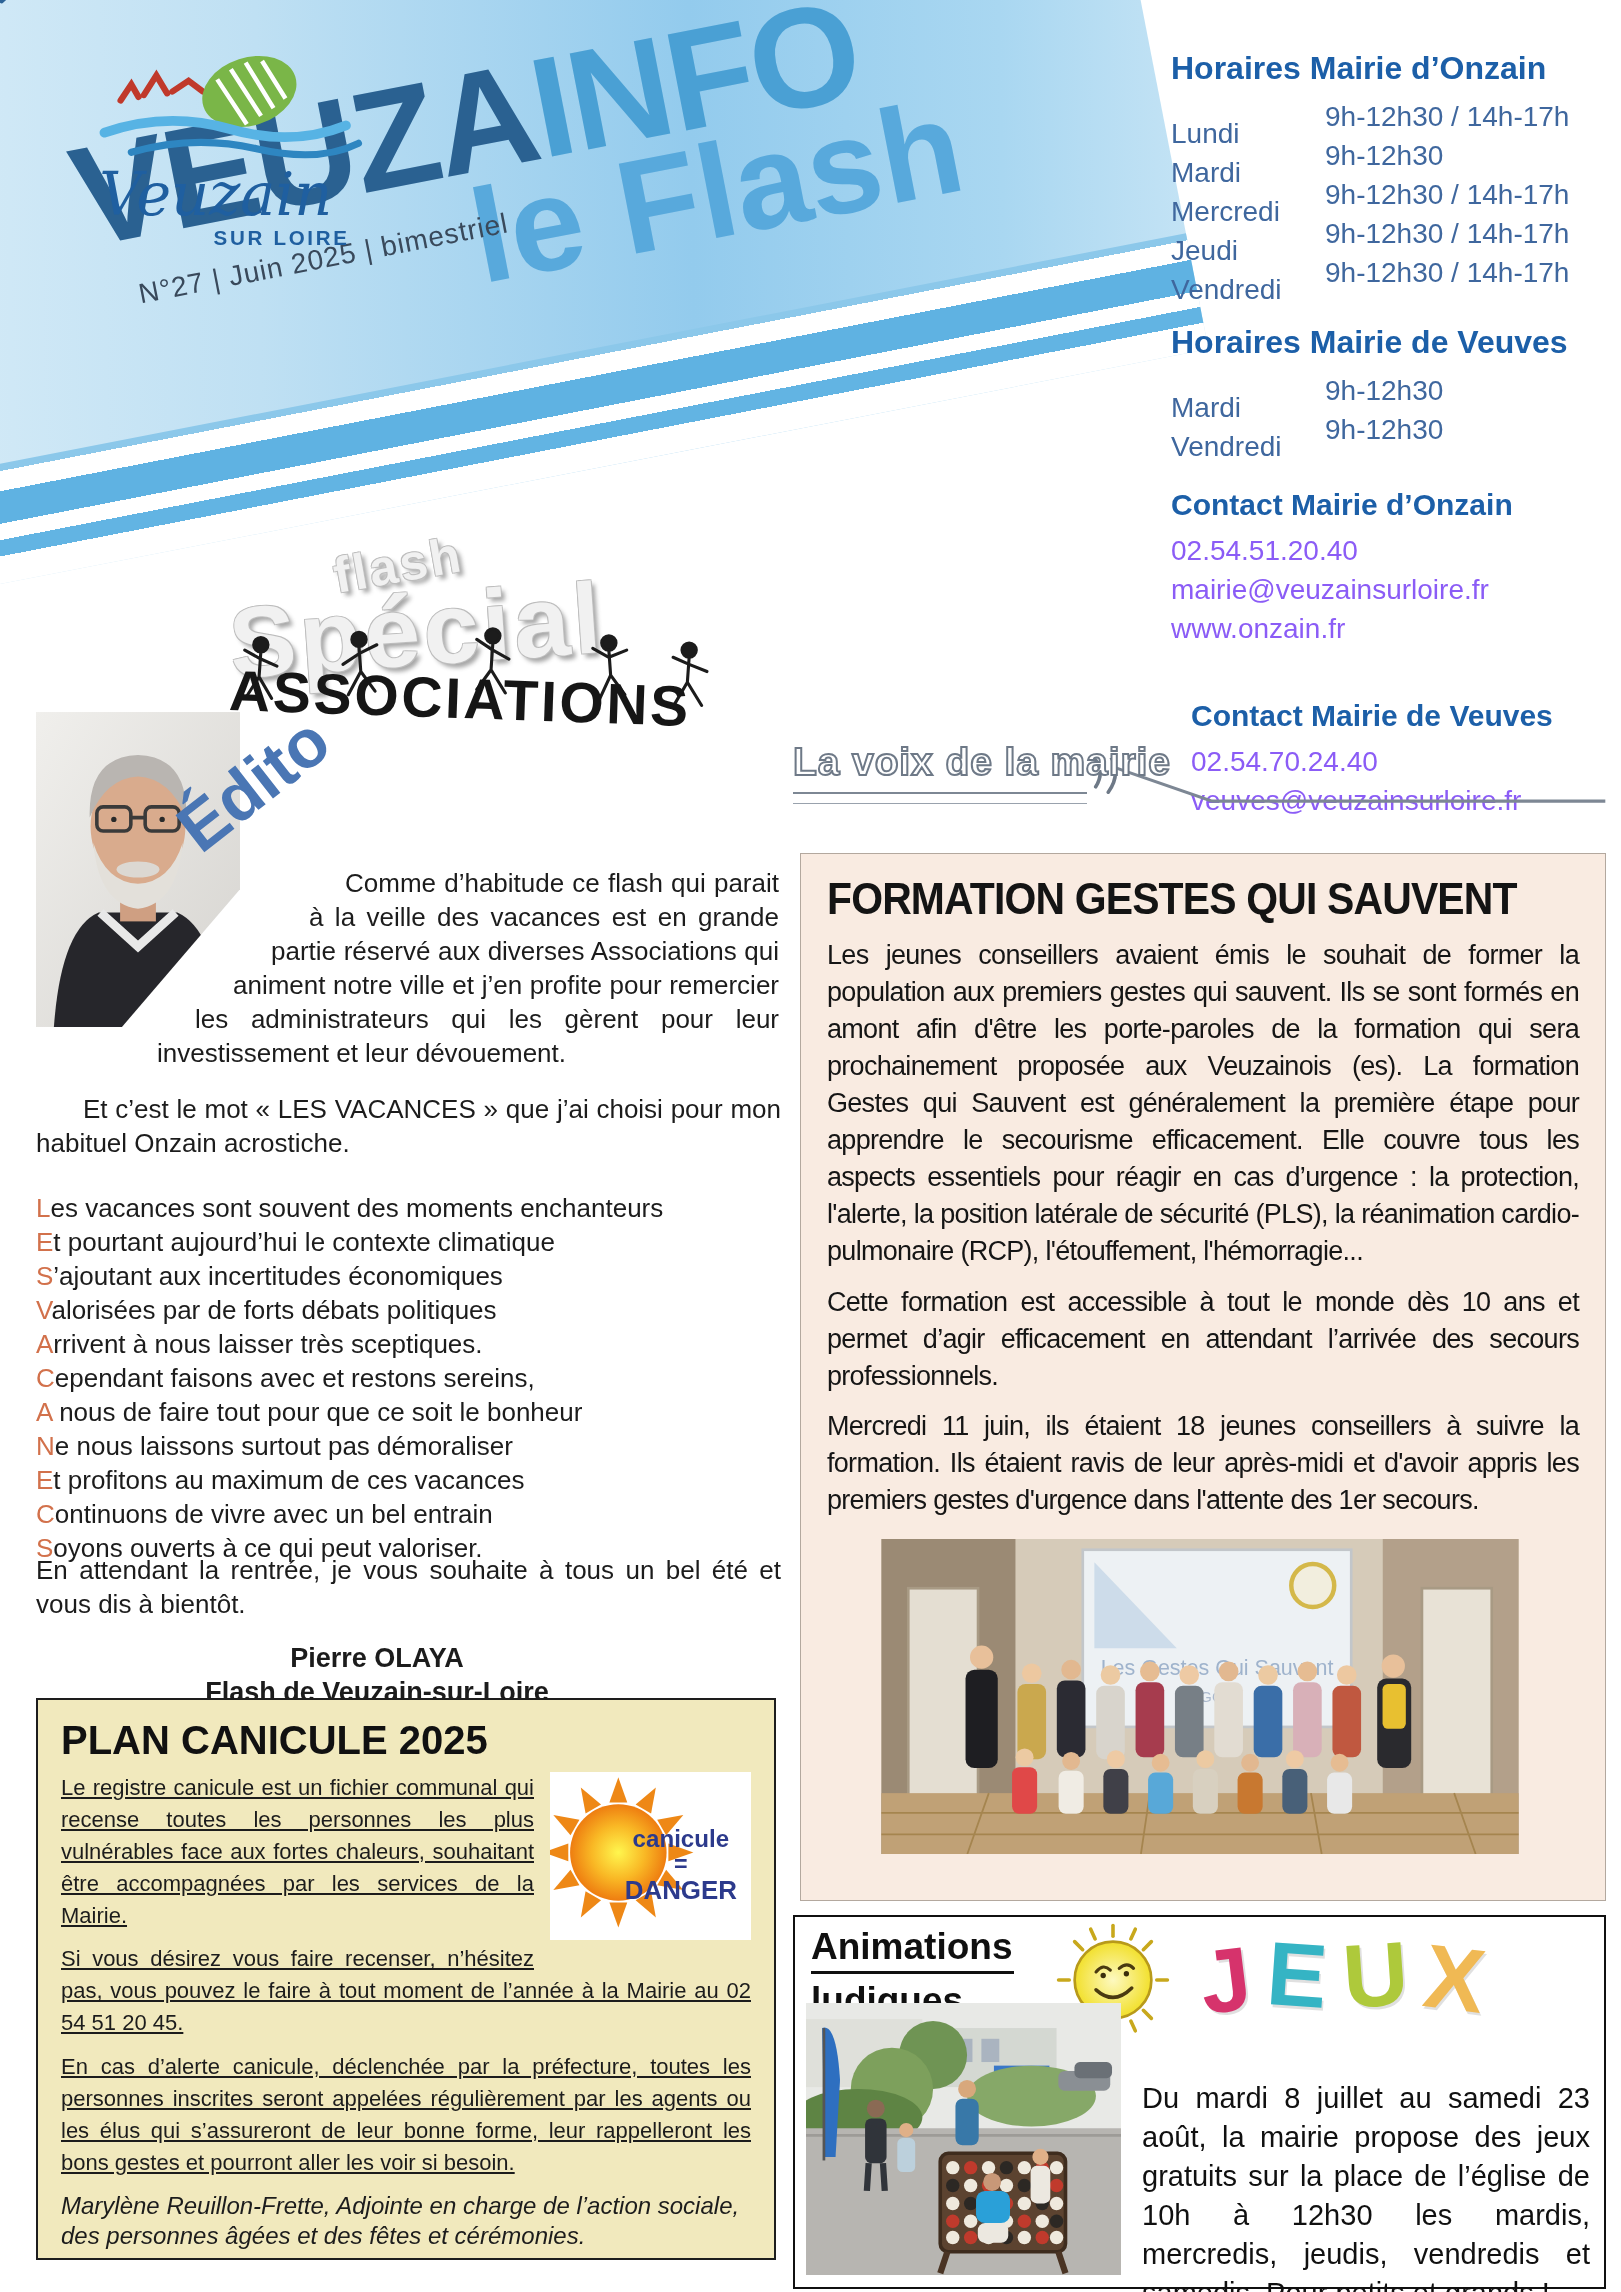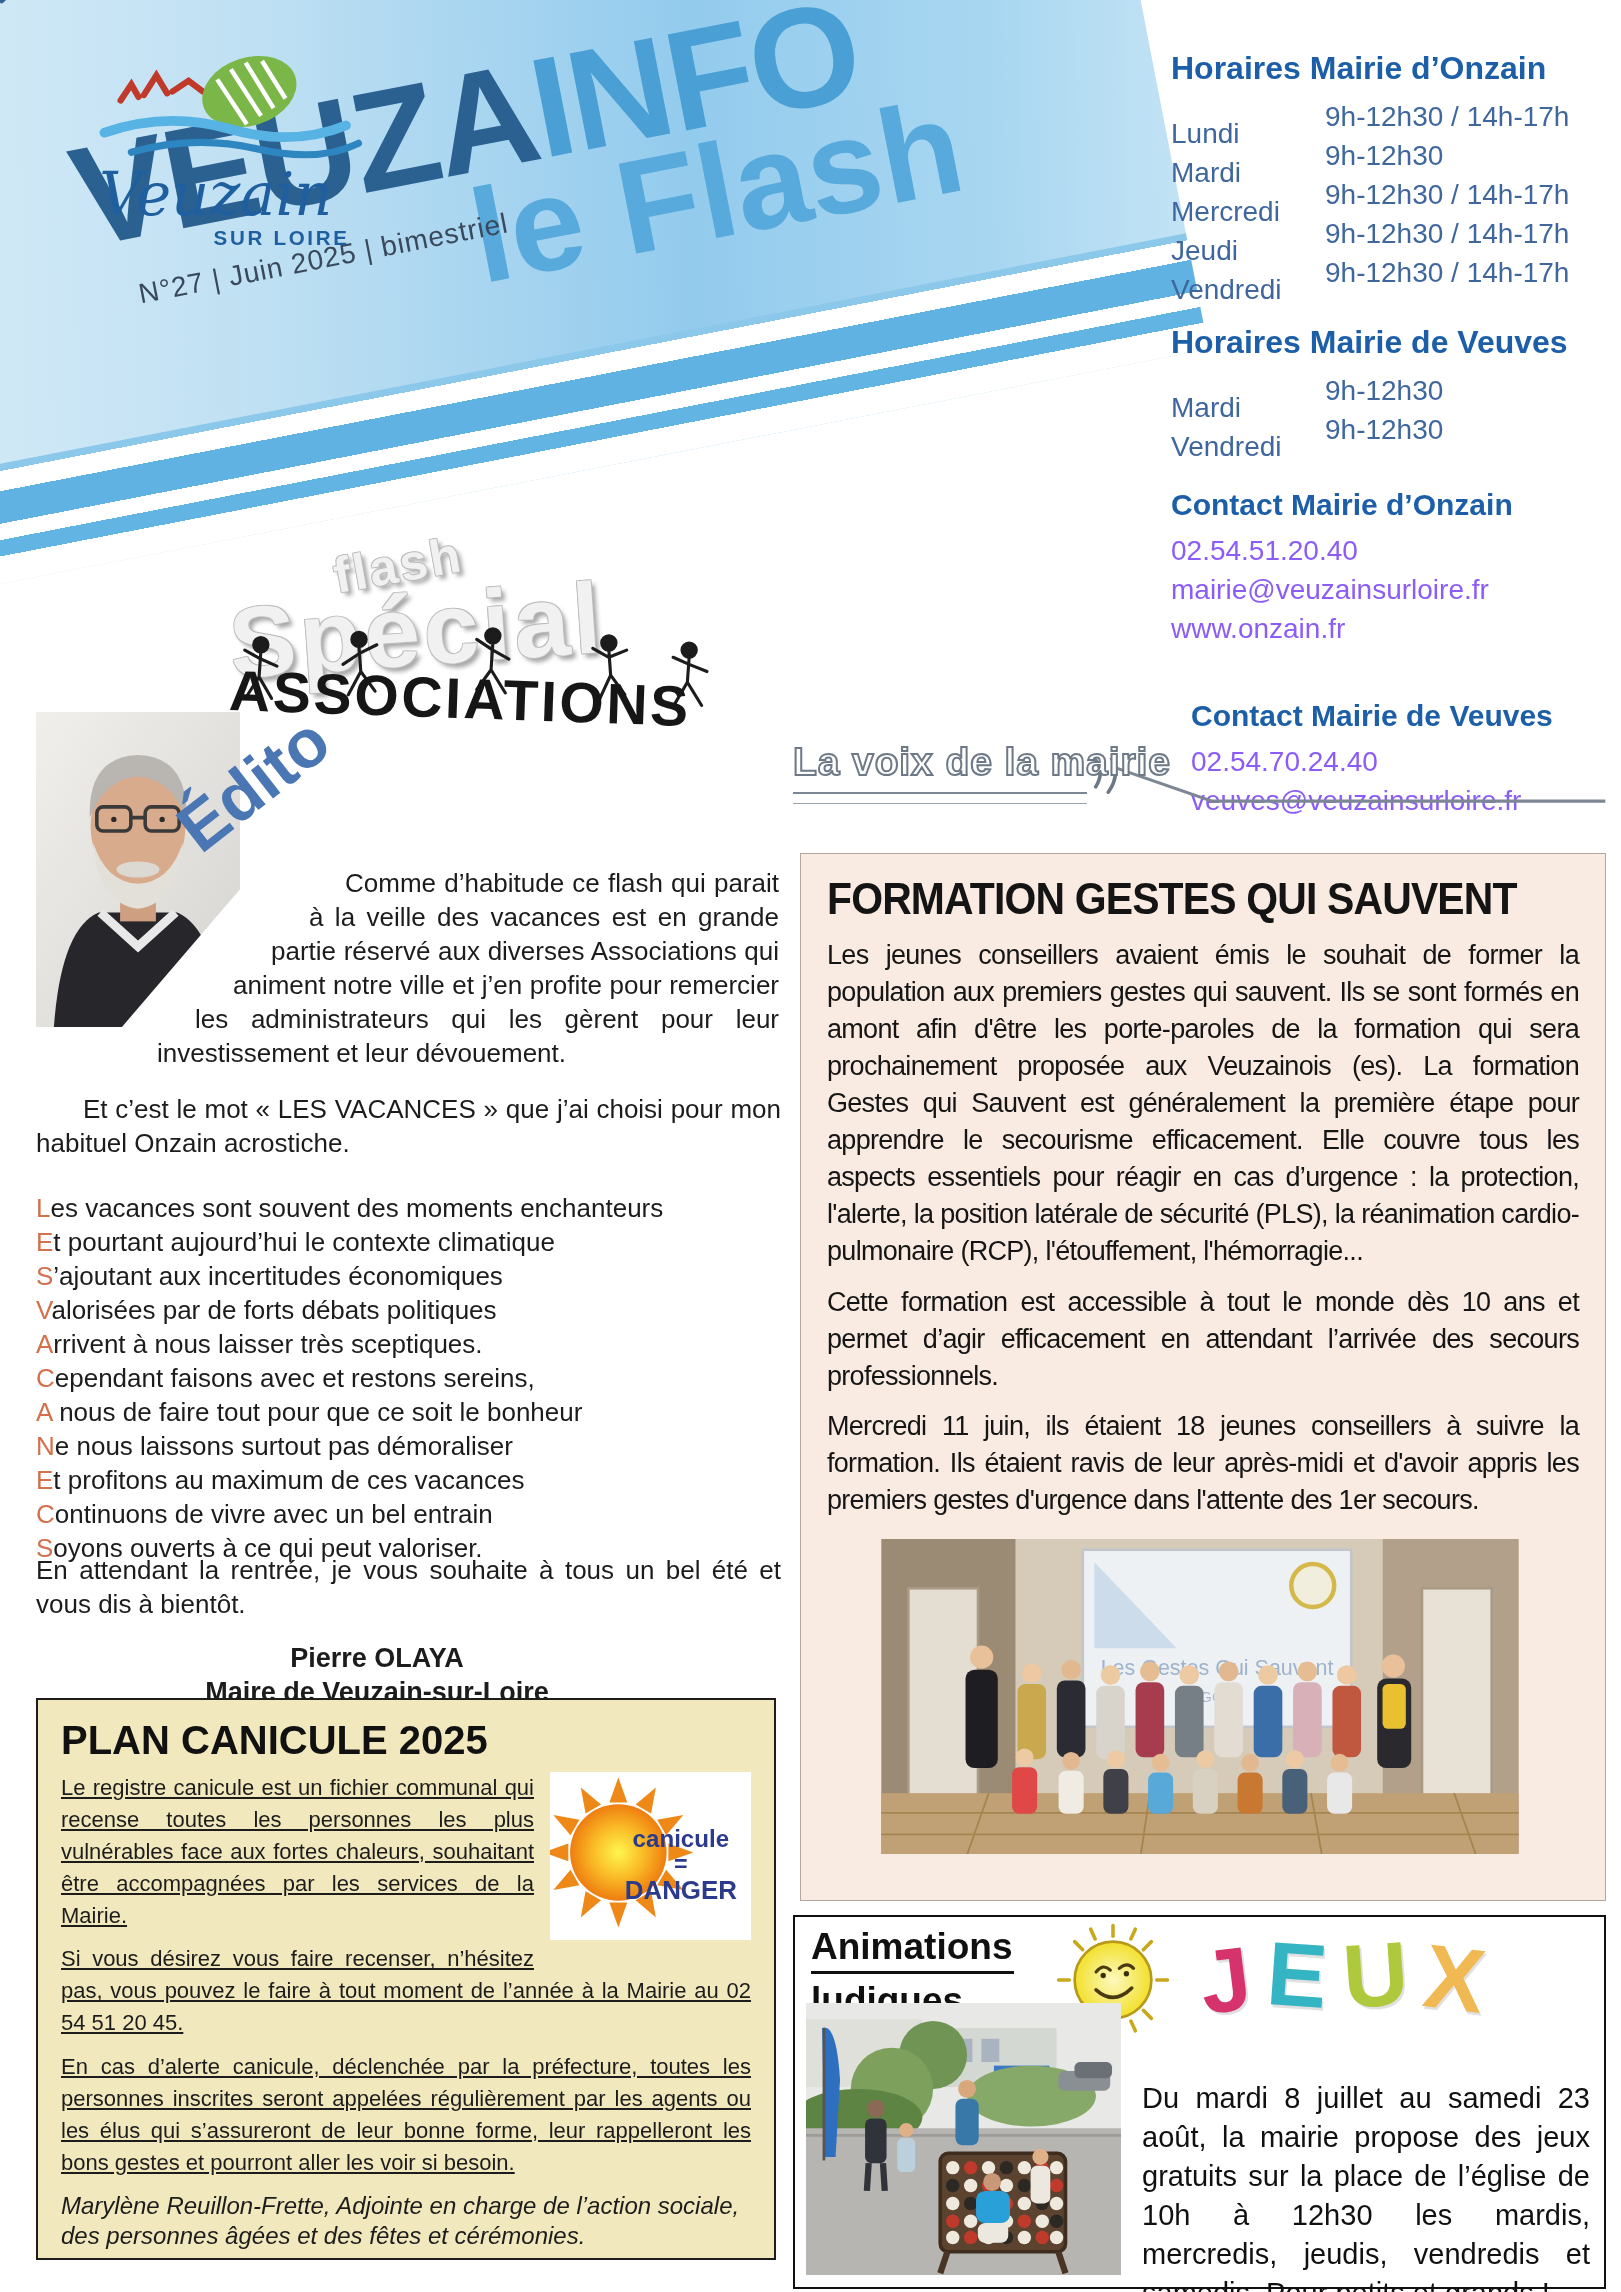--- a/index.html
+++ b/index.html
@@ -251,21 +251,21 @@
     <div class="acl"><span class="aci">N</span><span>e nous laissons surtout pas démoraliser</span></div>
     <div class="acl"><span class="aci">E</span><span>t profitons au maximum de ces vacances</span></div>
     <div class="acl"><span class="aci">C</span><span>ontinuons de vivre avec un bel entrain</span></div>
     <div class="acl"><span class="aci">S</span><span>oyons ouverts à ce qui peut valoriser.</span></div>
   </div>
 
   <p class="abs body-p" id="edito-closing">En attendant la rentrée, je vous souhaite à tous un bel été et vous dis à bientôt.</p>
 
   <div class="abs" id="edito-sig">
     <div>Pierre OLAYA</div>
-    <div>Maire de Veuzain-sur-Loire</div>
+    <div>Flash de Veuzain-sur-Loire</div>
   </div>
 
   <div class="abs" id="canicule">
     <h2>PLAN CANICULE 2025</h2>
     <div class="sunbox">
       <svg width="201" height="168" viewBox="0 0 224 188">
         <defs>
             <radialGradient id="sg">
               <stop offset="0" stop-color="#fff64e"></stop>
               <stop offset=".55" stop-color="#f9b825"></stop>

